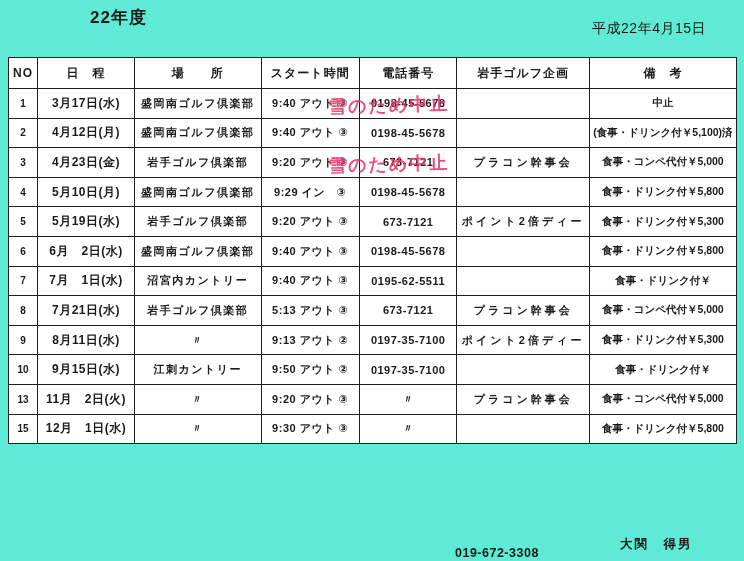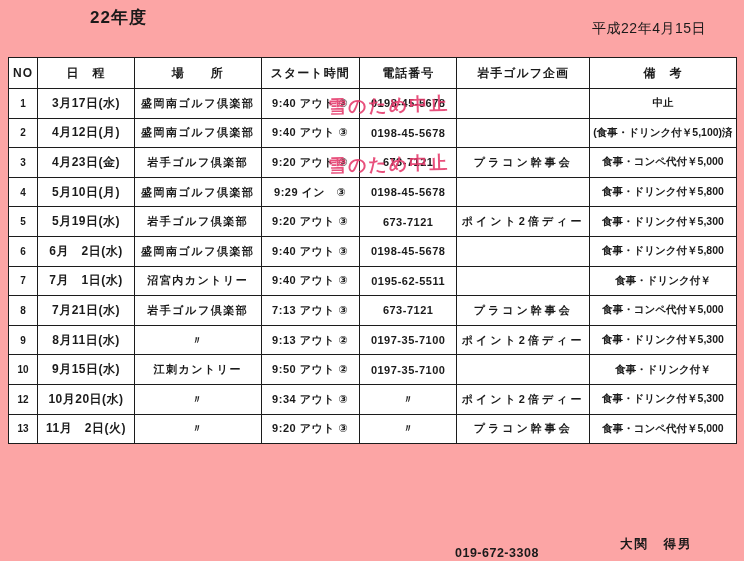--- a/index.html
+++ b/index.html
@@ -5,21 +5,21 @@
   * { margin: 0; padding: 0; box-sizing: border-box; }
   html, body { background: #ffffff; }
   body {
     font-family: "Liberation Sans", "DejaVu Sans", sans-serif;
     color: #1a1a1a;
   }
   .page {
     position: relative;
     width: 744px;
     height: 561px;
-    background: #fca5a5;
+    background: #5eead4;
     overflow: hidden;
   }
   .title-row {
     position: absolute;
     left: 90px;
     top: 6px;
     display: flex;
     align-items: baseline;
     gap: 52px;
     white-space: nowrap;
@@ -217,21 +217,21 @@
         <span>0195-62-5511</span>
         
       </td>
       <td class="c-plan"></td>
       <td class="c-remarks">食事・ドリンク付￥</td>
     </tr>
         <tr>
       <td class="c-no">8</td>
       <td class="c-date">7月21日(水)</td>
       <td class="c-place">岩手ゴルフ倶楽部</td>
-      <td class="c-start">7:13 アウト ③</td>
+      <td class="c-start">5:13 アウト ③</td>
       <td class="c-phone">
         <span>673-7121</span>
         
       </td>
       <td class="c-plan">プラコン幹事会</td>
       <td class="c-remarks">食事・コンペ代付￥5,000</td>
     </tr>
         <tr>
       <td class="c-no">9</td>
       <td class="c-date">8月11日(水)</td>
@@ -250,43 +250,43 @@
       <td class="c-place">江刺カントリー</td>
       <td class="c-start">9:50 アウト ②</td>
       <td class="c-phone">
         <span>0197-35-7100</span>
         
       </td>
       <td class="c-plan"></td>
       <td class="c-remarks">食事・ドリンク付￥</td>
     </tr>
         <tr>
-      <td class="c-no">12</td>
-      <td class="c-date">10月20日(水)</td>
-      <td class="c-place">〃</td>
-      <td class="c-start">9:34 アウト ③</td>
-      <td class="c-phone">
-        <span>〃</span>
-        
-      </td>
-      <td class="c-plan">ポイント2倍ディー</td>
-      <td class="c-remarks">食事・ドリンク付￥5,300</td>
-    </tr>
-        <tr>
       <td class="c-no">13</td>
       <td class="c-date">11月　2日(火)</td>
       <td class="c-place">〃</td>
       <td class="c-start">9:20 アウト ③</td>
       <td class="c-phone">
         <span>〃</span>
         
       </td>
       <td class="c-plan">プラコン幹事会</td>
       <td class="c-remarks">食事・コンペ代付￥5,000</td>
     </tr>
+        <tr>
+      <td class="c-no">15</td>
+      <td class="c-date">12月　1日(水)</td>
+      <td class="c-place">〃</td>
+      <td class="c-start">9:30 アウト ③</td>
+      <td class="c-phone">
+        <span>〃</span>
+        
+      </td>
+      <td class="c-plan"></td>
+      <td class="c-remarks">食事・ドリンク付￥5,800</td>
+    </tr>
       </tbody>
   </table>
 
   <div class="footer">
     <span class="footer-phone">019-672-3308</span>
     <span class="footer-name">大関　得男</span>
   </div>
 
 </div>
 

